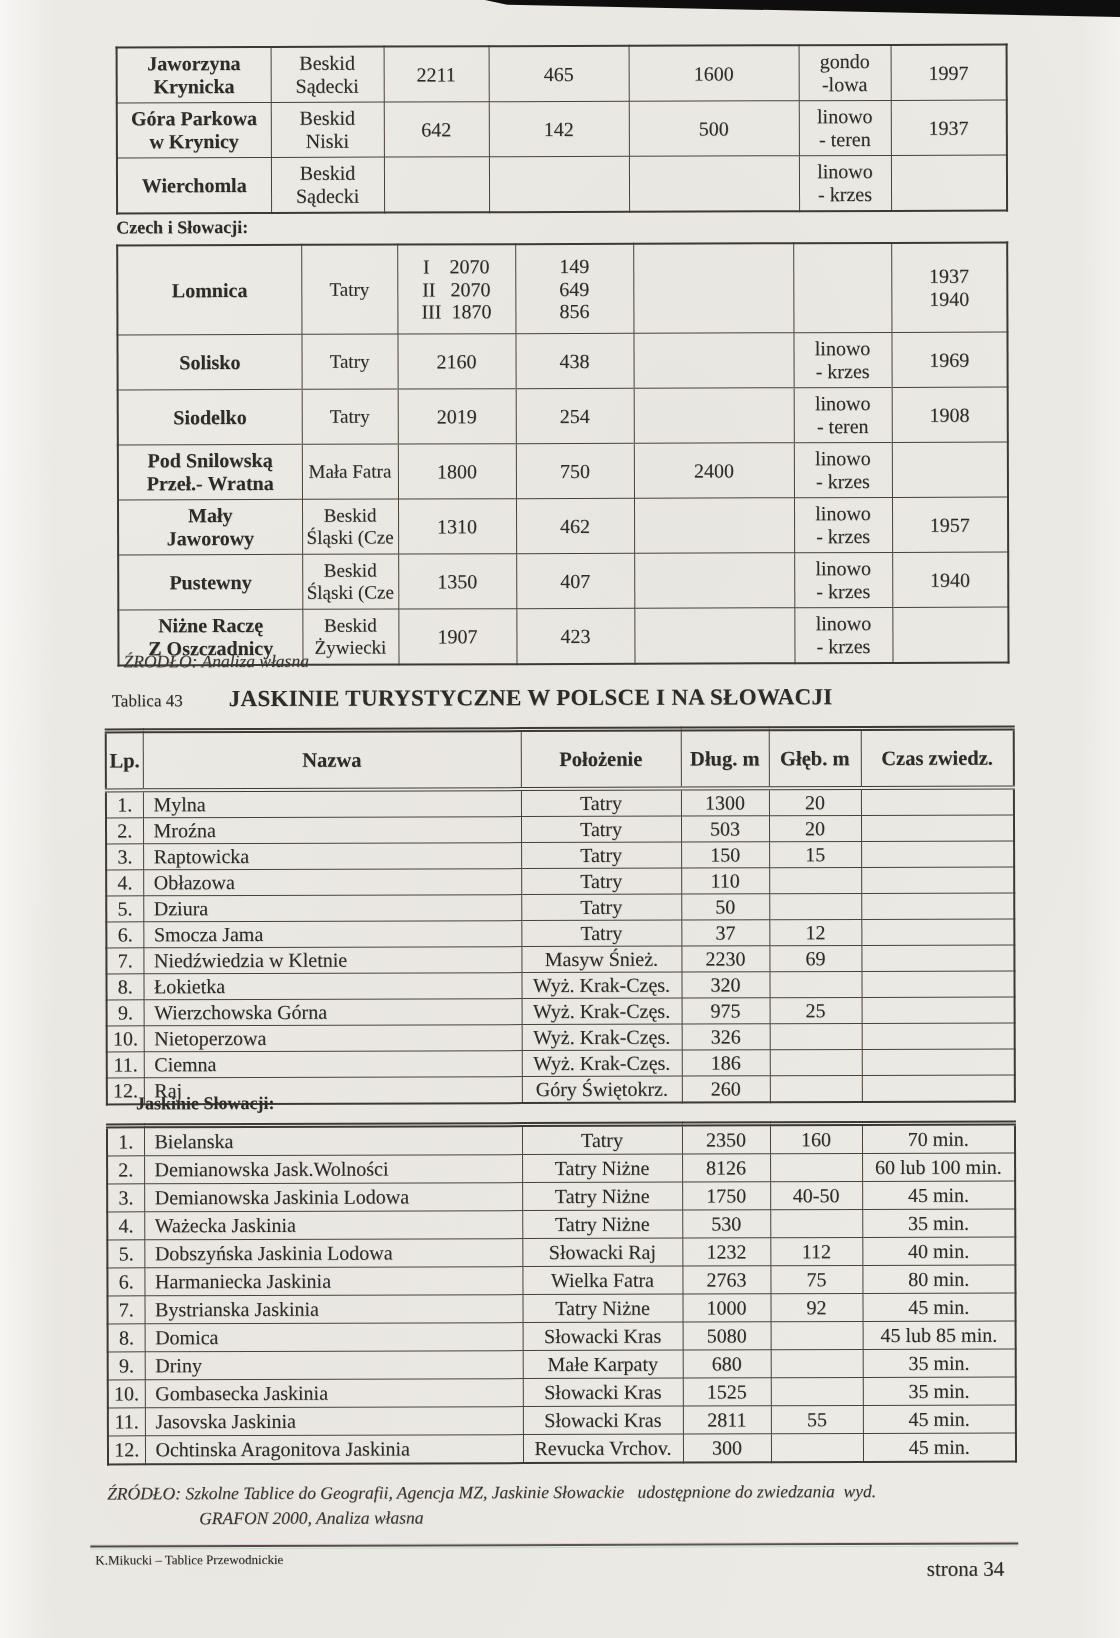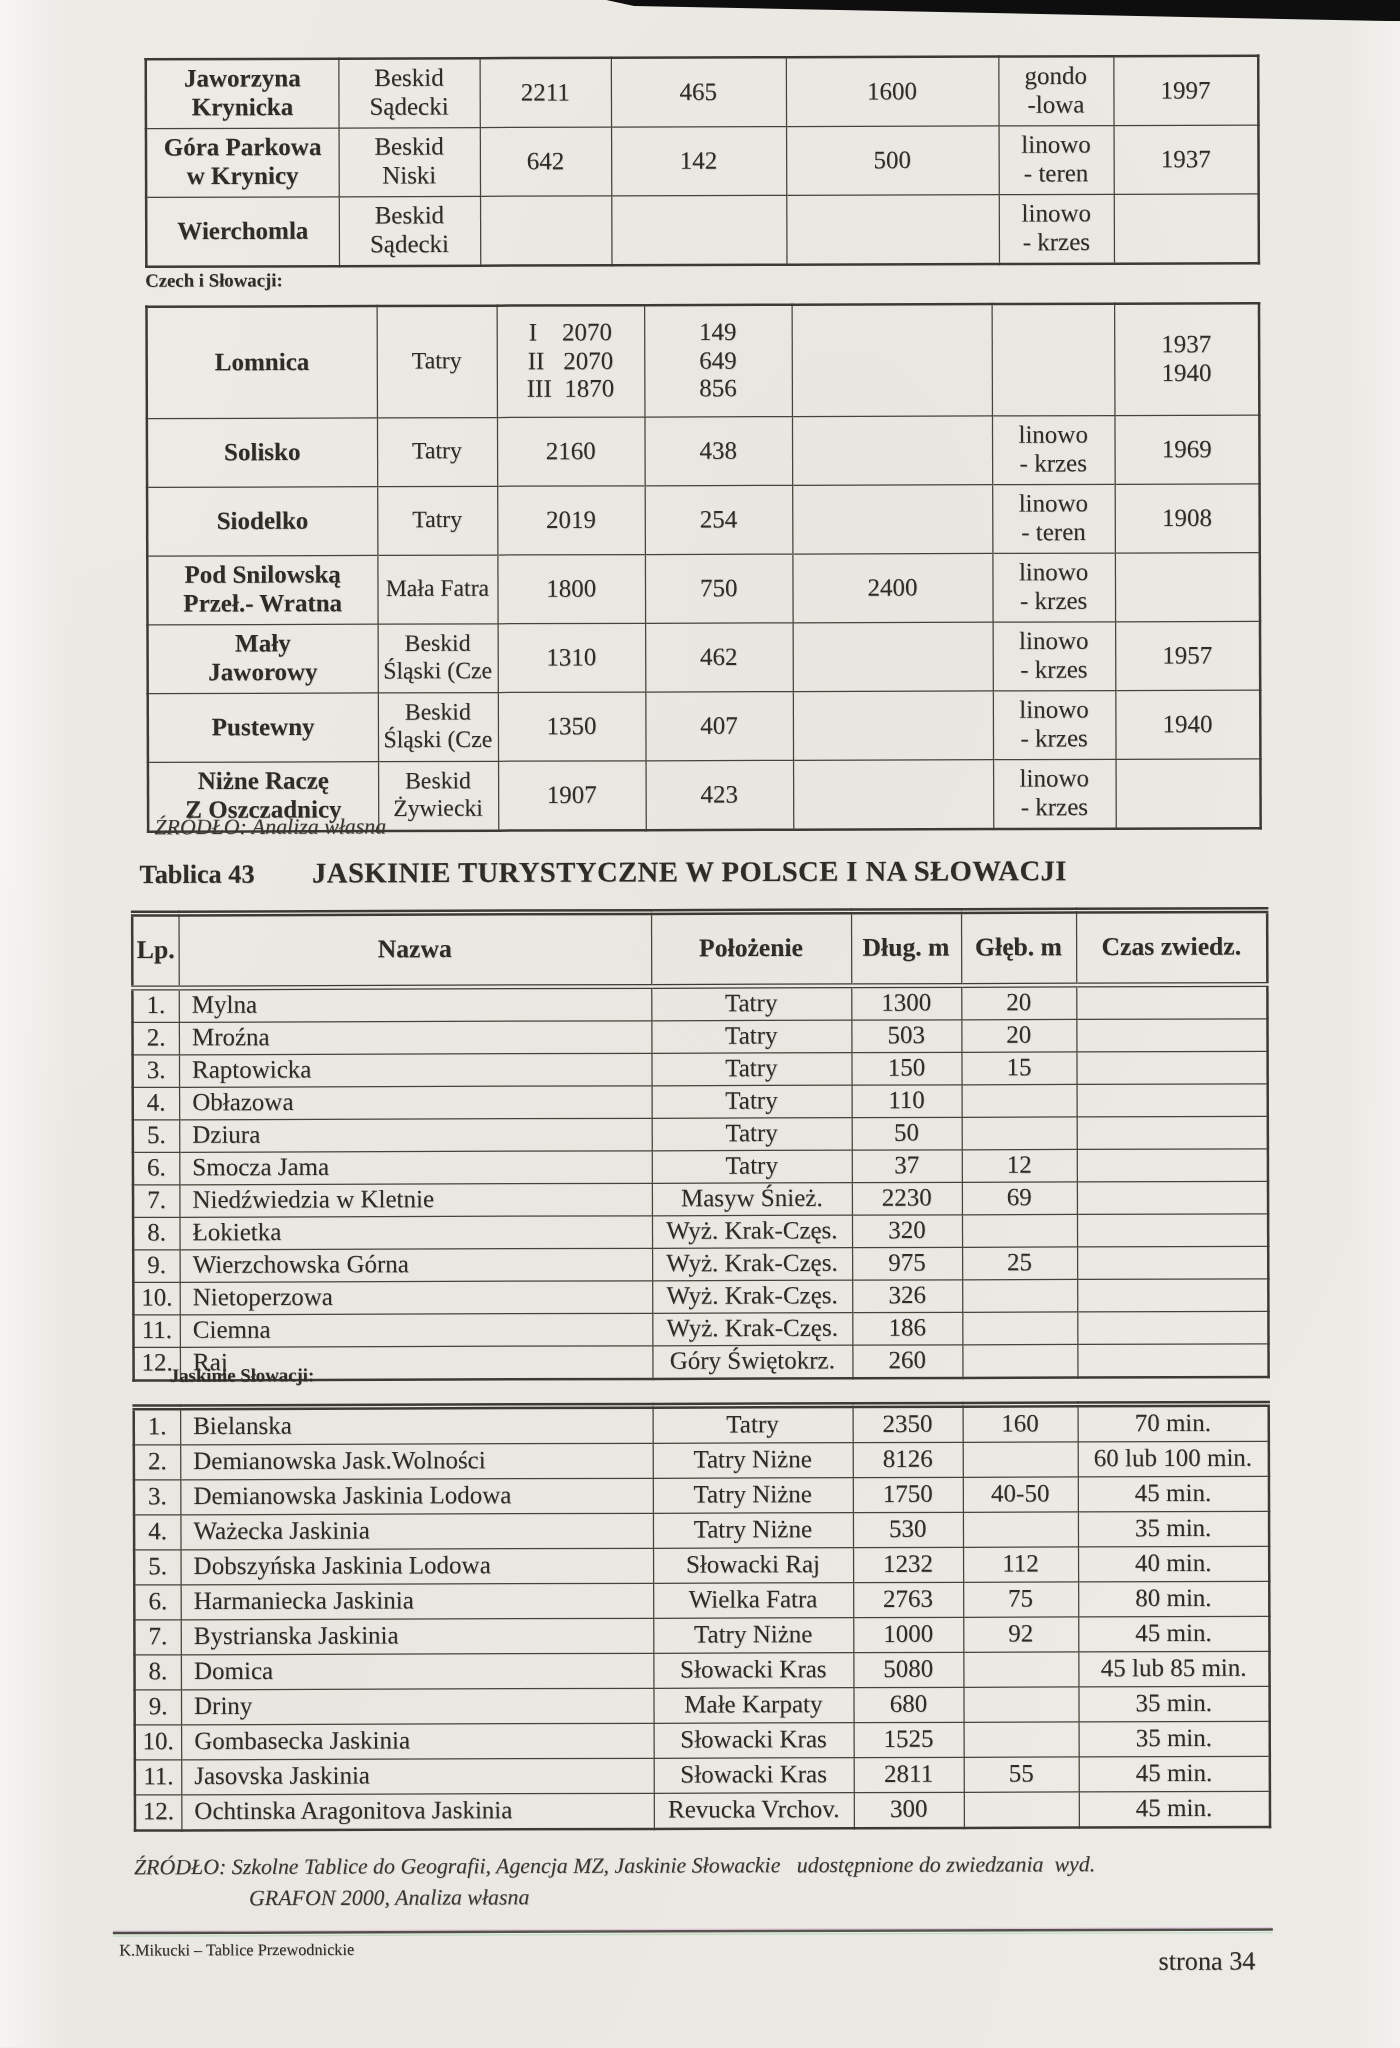--- a/index.html
+++ b/index.html
@@ -30,31 +30,31 @@
             line-height:1.14; padding:2px 2px; height:50px;
             box-shadow:0 2px 0 -0.8px rgba(150,195,160,.22); }
   .ski td.col-name { font-weight:bold; }
   .ski-top  { left:118px; top:45px; }
   .ski-cz   { left:118px; top:243px; }
   .ski-cz tbody tr:first-child td { height:84px; }
   .ski-cz td.col-region { font-size:19px; }
   .ski-cz tbody tr:nth-child(2) td,
   .ski-cz tbody tr:nth-child(3) td { border-bottom-style:dashed; border-bottom-color:#6f6a5f; }
 
-  .section-label { position:absolute; font-weight:bold; font-size:15px;text-align:center; }
+  .section-label { position:absolute; font-weight:bold; font-size:18px;text-align:center; }
   .label-czech  { left:118px; top:216px; }
   .label-slovak { left:111px; top:1092px;margin-left:24px; }
 
   .source { position:absolute; font-style:italic; font-size:17.5px; color:#39362f; }
   .source-top { left:124px; top:650px; }
   .source-bottom { left:105px; top:1480px; line-height:1.45; width:880px; }
   .source-bottom .l2 { padding-left:92px; }
 
   .tablica-row { position:absolute; left:112px; top:685px; display:flex; align-items:baseline; gap:46px; }
-  .tablica-label { font-weight:bold; font-size:21px; }
+  .tablica-label { font-weight:normal; font-size:17px; }
   .page-title { font-weight:bold; font-size:23px; letter-spacing:.3px; }
 
   
   .caves { position:absolute; left:105px; width:908px;
            border:2.2px solid #3d3a33; border-top:5px double #3d3a33; }
   .caves th { font-size:20.5px; font-weight:bold; height:31px;
               border-bottom:4px double #3d3a33; padding:12px 2px; }
   .caves td { font-size:20px; line-height:1.05; text-align:center; padding:1px 4px; }
   .caves td.col-nazwa { text-align:left; padding-left:10px; }
   .caves tbody tr:nth-child(odd)  td { box-shadow:0 2px 0 -0.6px rgba(208,98,208,.32); }

